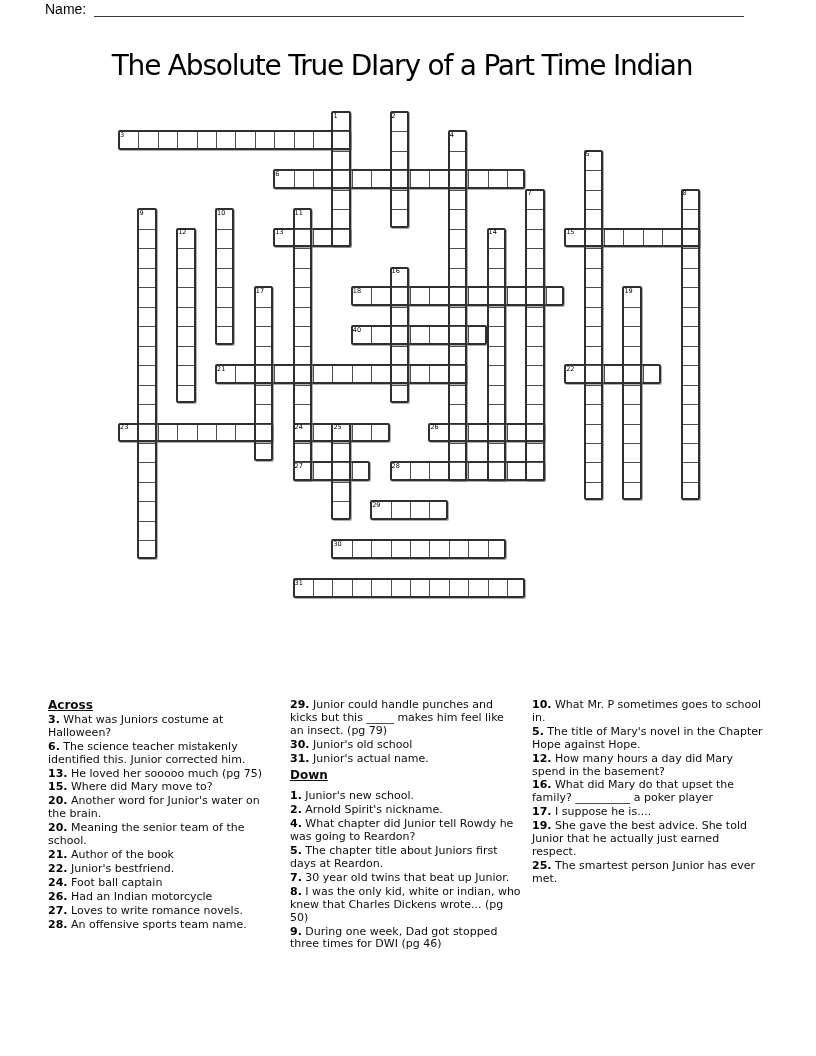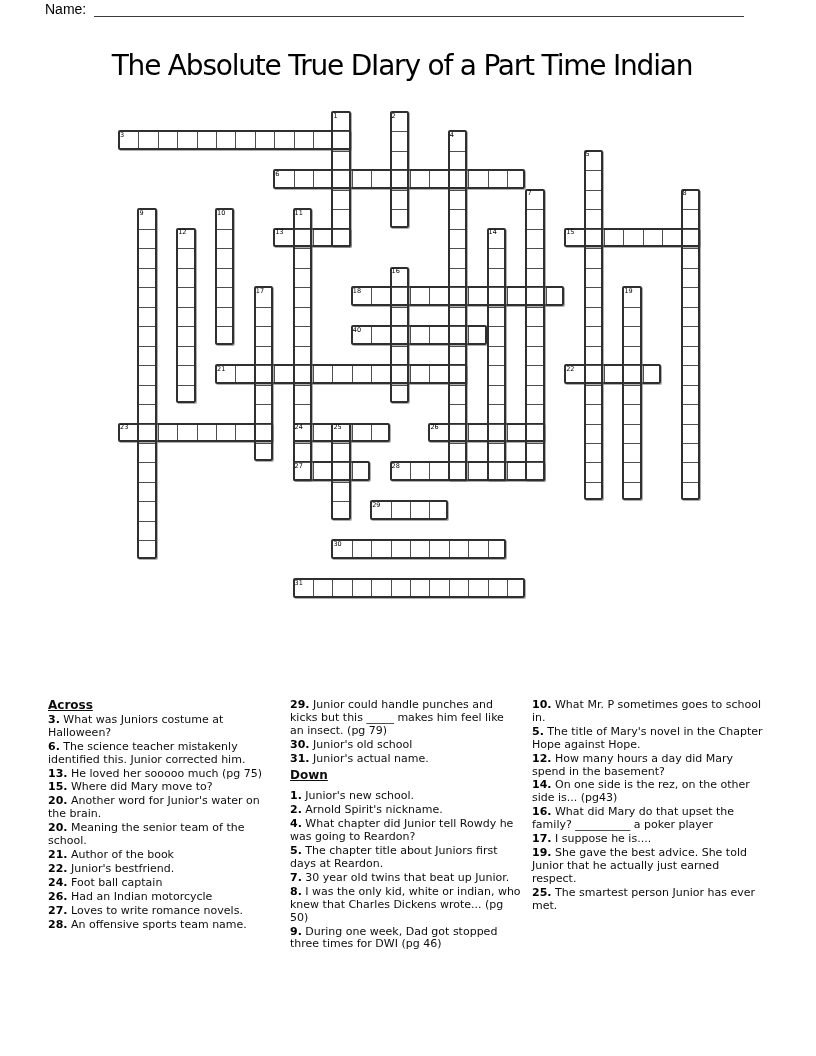--- a/index.html
+++ b/index.html
@@ -488,19 +488,18 @@
       <div class="clue"><b>4.</b> What chapter did Junior tell Rowdy he was going to Reardon?</div>
       <div class="clue"><b>5.</b> The chapter title about Juniors first days at Reardon.</div>
       <div class="clue"><b>7.</b> 30 year old twins that beat up Junior.</div>
       <div class="clue"><b>8.</b> I was the only kid, white or indian, who knew that Charles Dickens wrote... (pg 50)</div>
       <div class="clue"><b>9.</b> During one week, Dad got stopped three times for DWI (pg 46)</div>
     </div>
     <div class="clue-col">
       <div class="clue"><b>10.</b> What Mr. P sometimes goes to school in.</div>
       <div class="clue"><b>5.</b> The title of Mary's novel in the Chapter Hope against Hope.</div>
       <div class="clue"><b>12.</b> How many hours a day did Mary spend in the basement?</div>
-      <div class="clue"><b>14.</b> On one side is the rez, on the other side is... (pg43)</div>
       <div class="clue"><b>16.</b> What did Mary do that upset the family? __________ a poker player</div>
       <div class="clue"><b>17.</b> I suppose he is....</div>
       <div class="clue"><b>19.</b> She gave the best advice. She told Junior that he actually just earned respect.</div>
       <div class="clue"><b>25.</b> The smartest person Junior has ever met.</div>
     </div>
   </div>
 
 </body></html>

